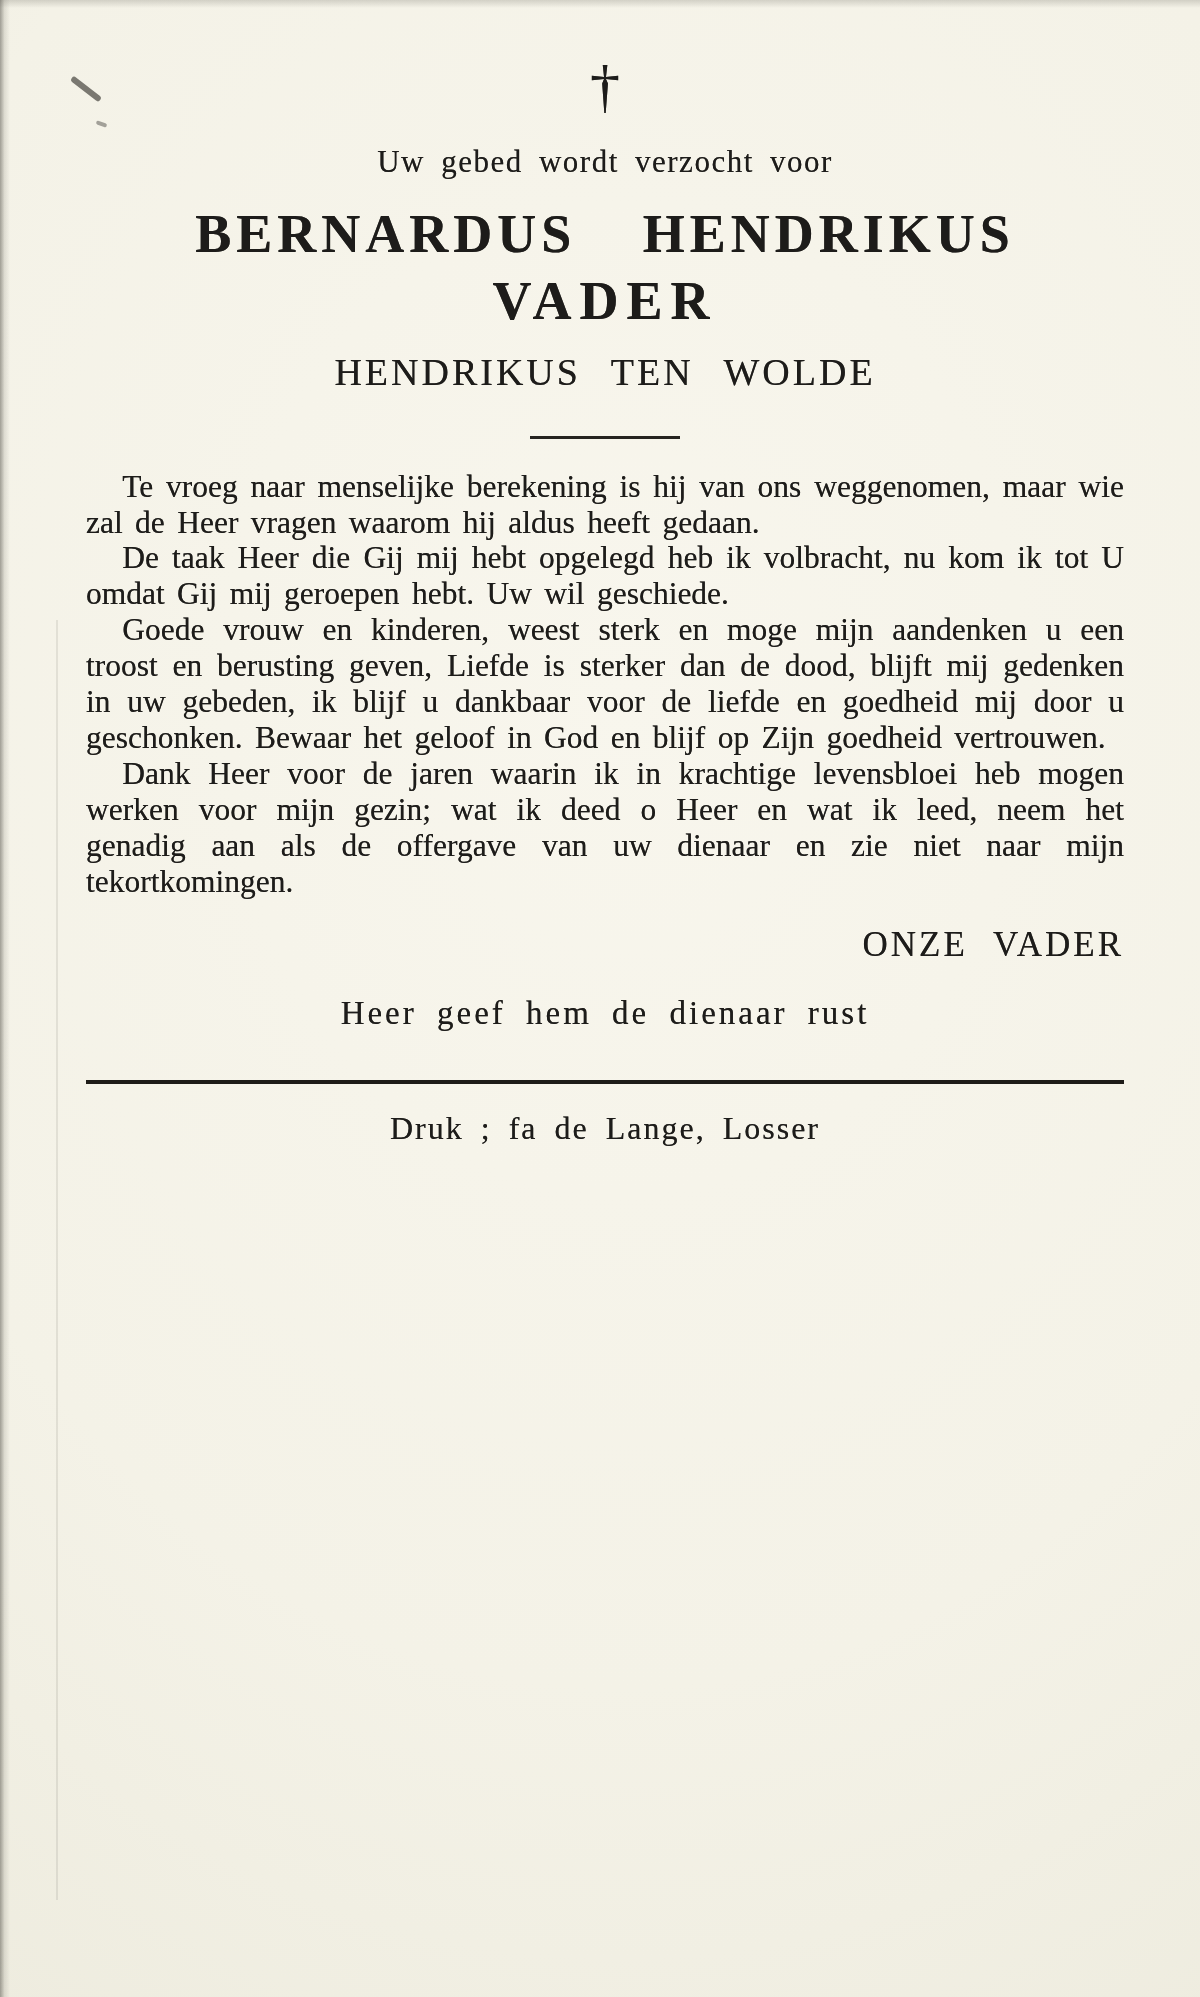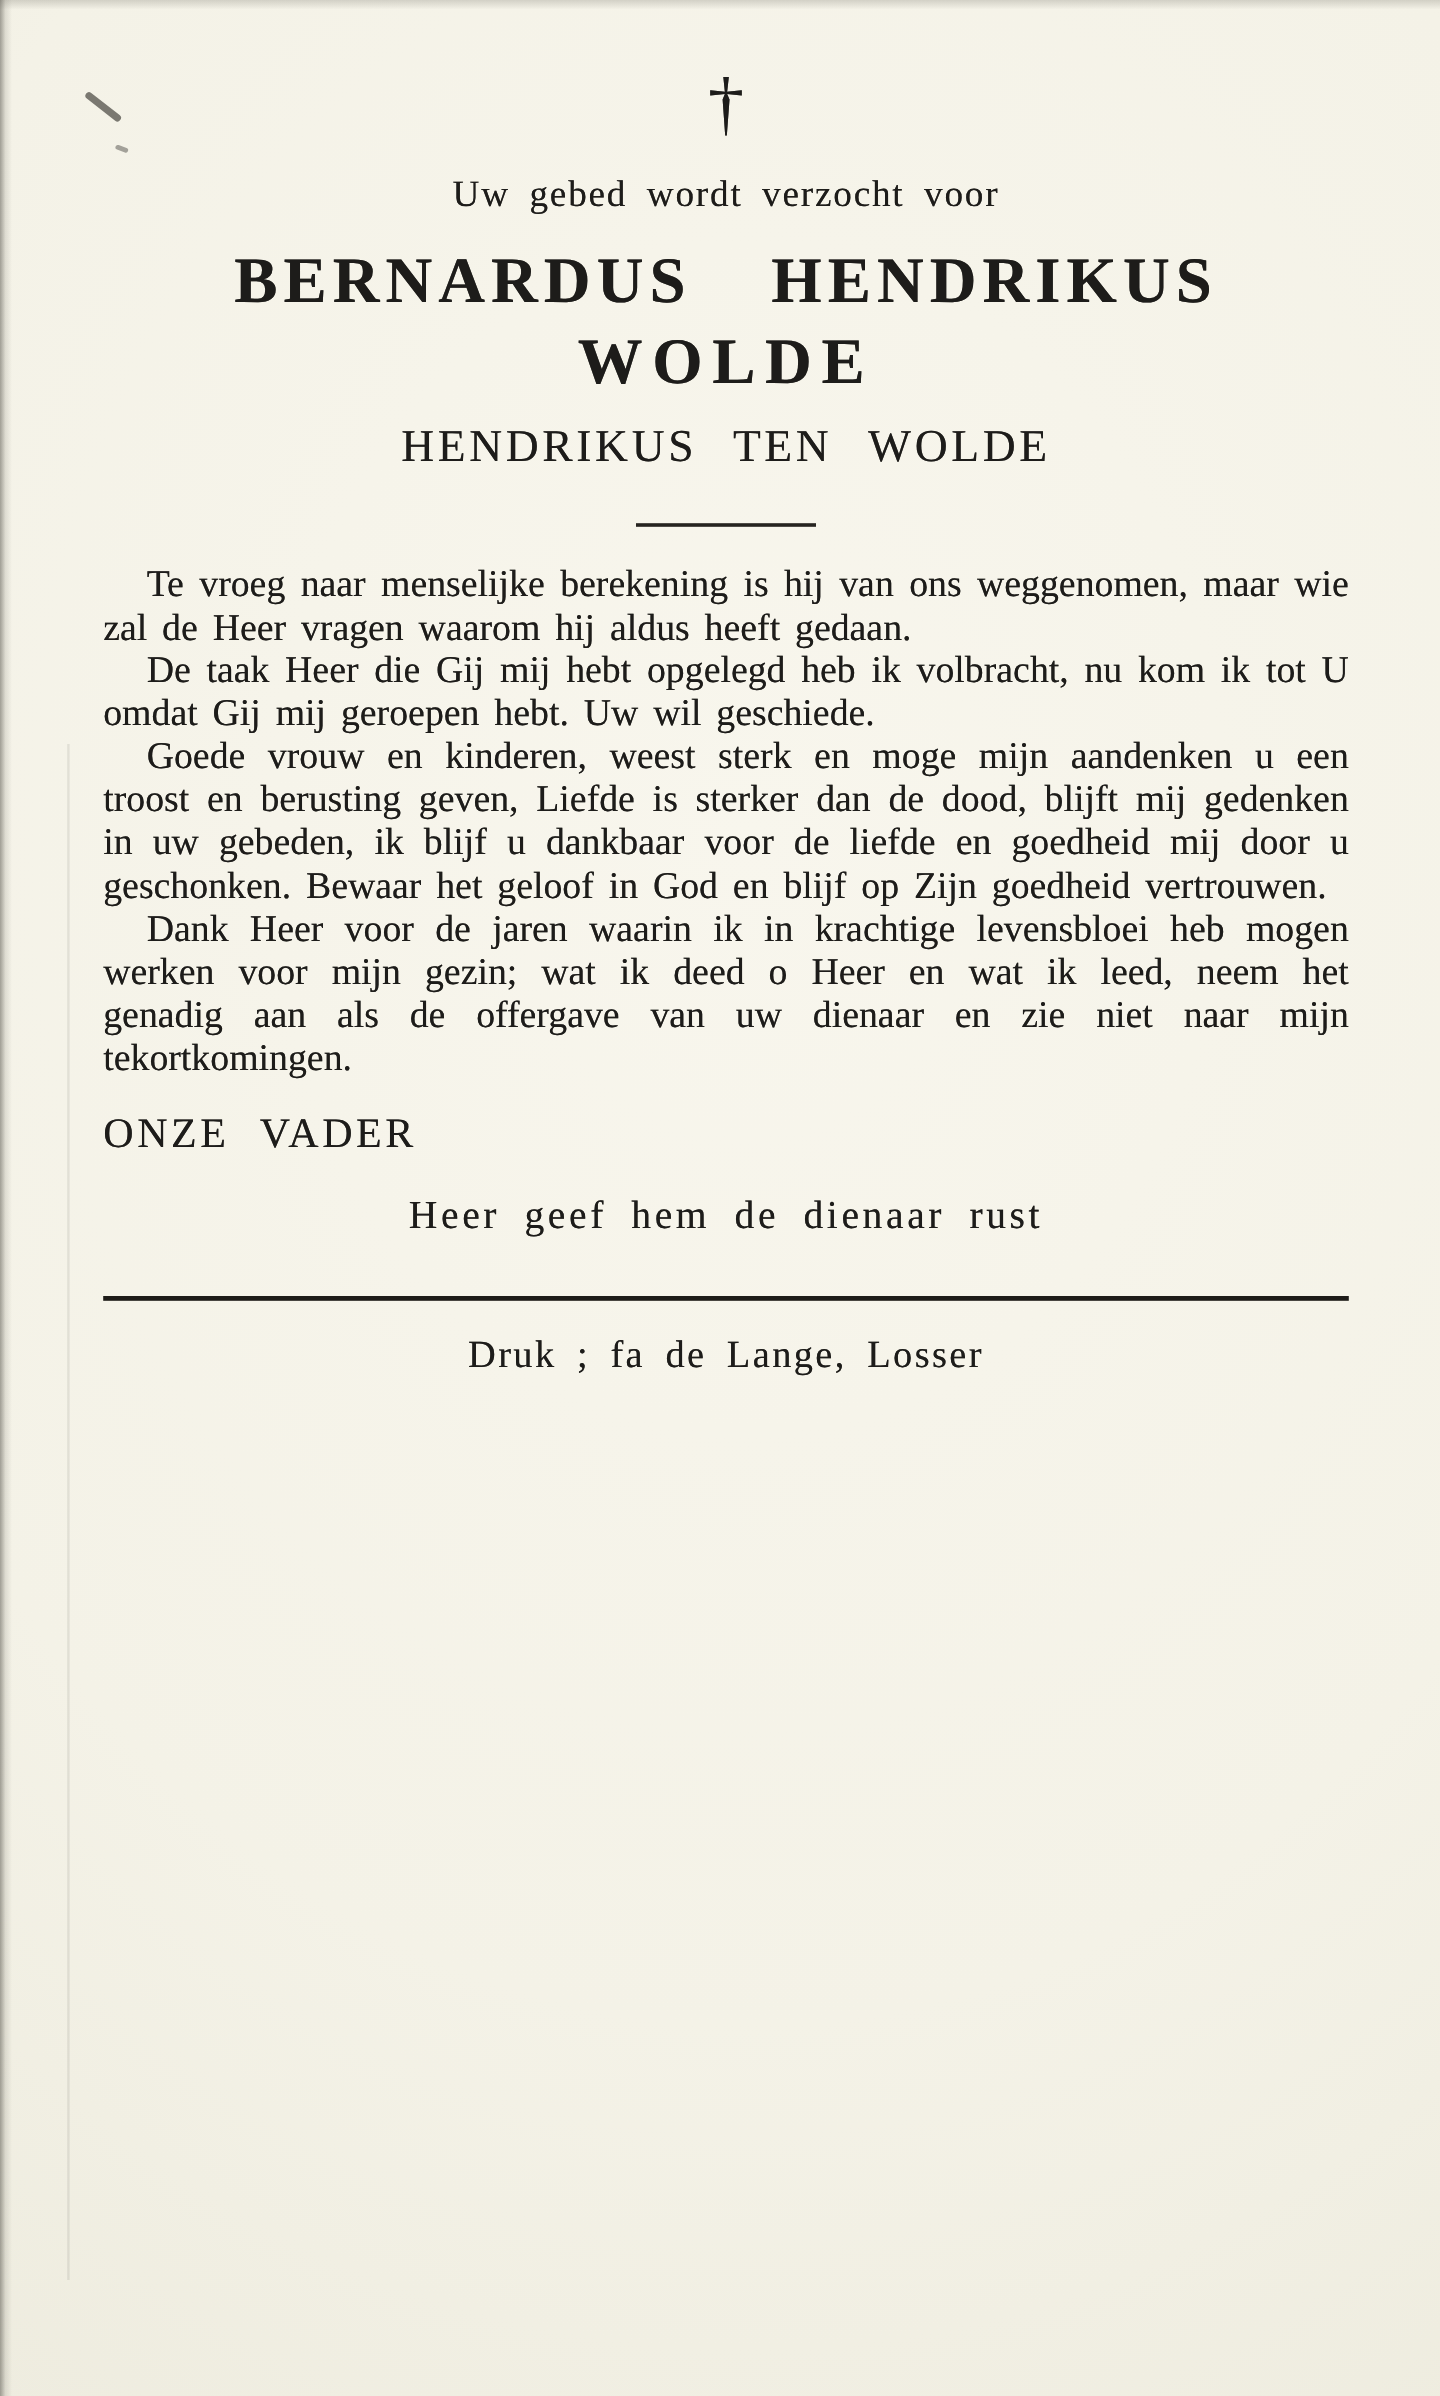--- a/index.html
+++ b/index.html
@@ -100,21 +100,21 @@
   .body-text p {
     font-size: 31.5px;
     line-height: 1.14;
     text-align: justify;
     text-indent: 1.15em;
     word-spacing: 4.5px;
     margin: 0;
   }
   .prayer-row {
     display: flex;
-    justify-content: flex-start;
+    justify-content: flex-end;
     margin-top: 26px;
     font-size: 35px;
     letter-spacing: 3px;
     word-spacing: 14px;
   }
   .closing {
     margin-top: 30px;
     font-size: 33px;
     letter-spacing: 3px;
     word-spacing: 9px;
@@ -141,21 +141,21 @@
 <div class="smudge"></div>
 <div class="smudge2"></div>
 
 <div class="card">
 
   <div class="cross">†</div>
 
   <p class="intro">Uw gebed wordt verzocht voor</p>
 
   <h1 class="name-line1">BERNARDUS HENDRIKUS</h1>
-  <h1 class="name-line2">WOLDE</h1>
+  <h1 class="name-line2">VADER</h1>
 
   <p class="spouse">HENDRIKUS TEN WOLDE</p>
 
 
   <hr class="divider">
 
   <div class="body-text">
     <p>Te vroeg naar menselijke berekening is hij van ons weggenomen, maar wie zal de Heer vragen waarom hij aldus heeft gedaan.</p>
     <p>De taak Heer die Gij mij hebt opgelegd heb ik volbracht, nu kom ik tot U omdat Gij mij geroepen hebt. Uw wil geschiede.</p>
     <p>Goede vrouw en kinderen, weest sterk en moge mijn aandenken u een troost en berusting geven, Liefde is sterker dan de dood, blijft mij gedenken in uw gebeden, ik blijf u dankbaar voor de liefde en goedheid mij door u geschonken. Bewaar het geloof in God en blijf op Zijn goedheid vertrouwen.</p>

